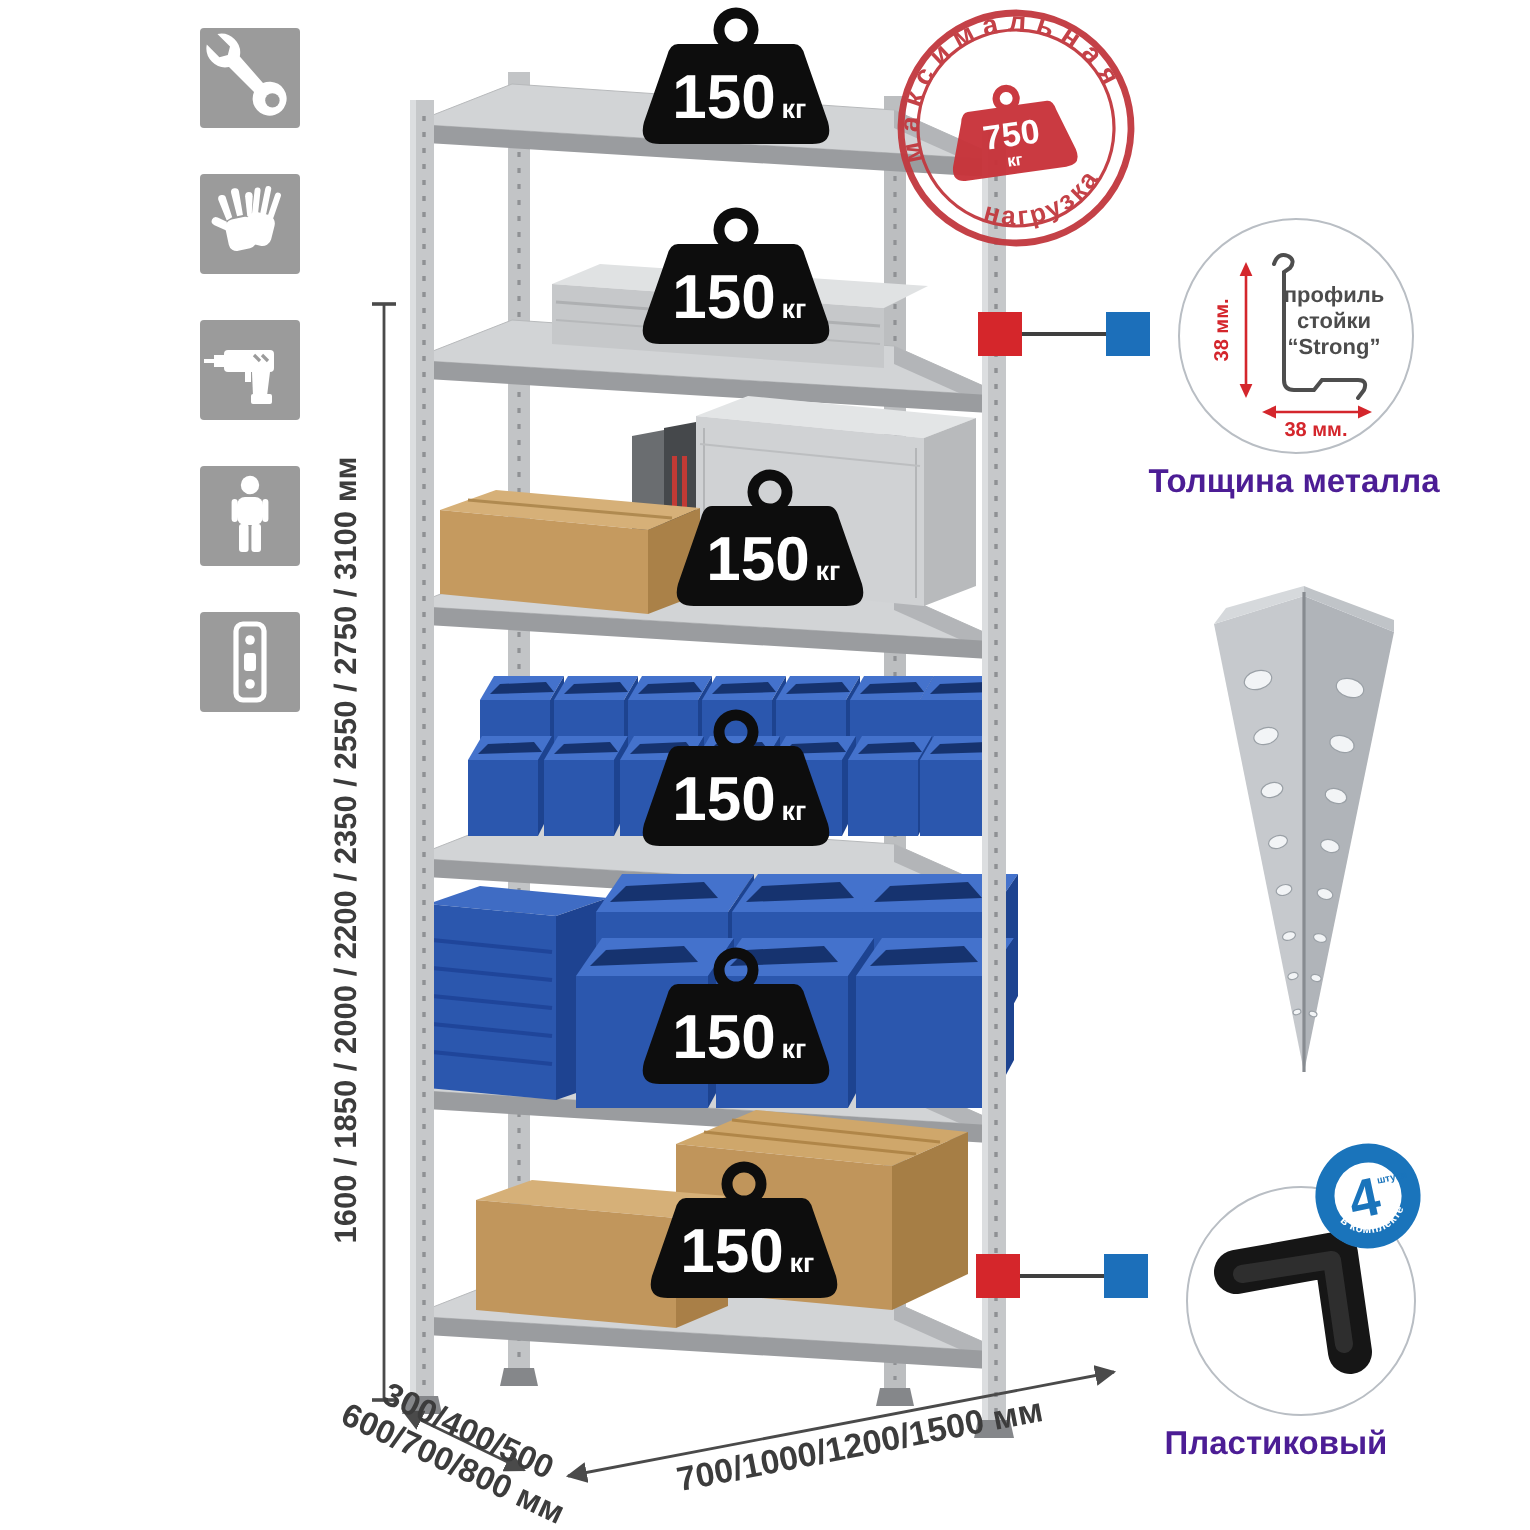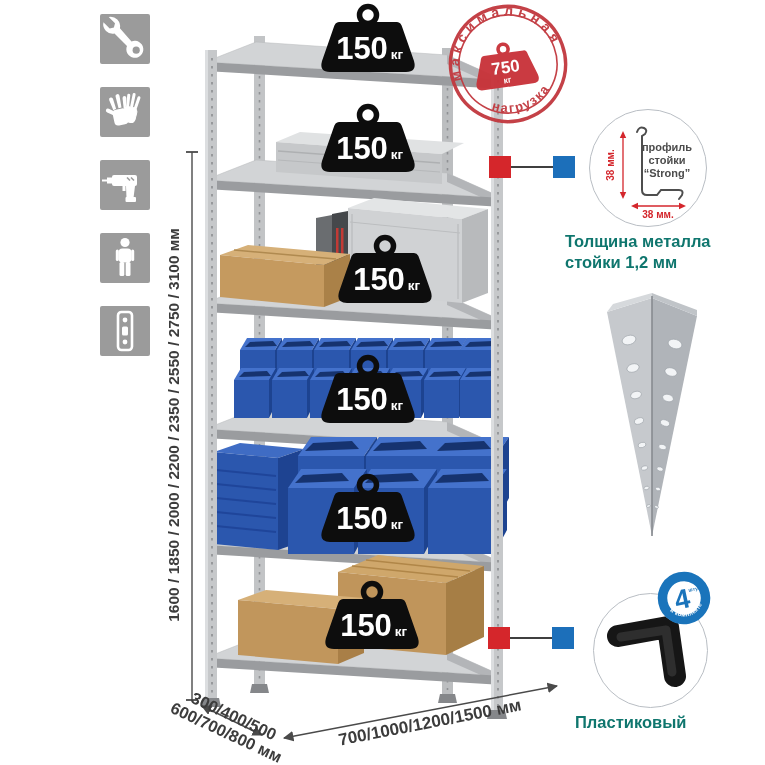--- a/index.html
+++ b/index.html
@@ -9,24 +9,24 @@
   #scene{position:absolute;left:0;top:0;z-index:1;}
   .tile{position:absolute;left:100px;width:50px;height:50px;background:#9b9b9b;border-radius:2px;z-index:2;}
   .tile svg{width:50px;height:50px;}
   .dimtext{position:absolute;z-index:2;color:#3c3c3c;font-weight:700;text-align:center;white-space:nowrap;}
   #height-label{left:-106px;top:416px;width:560px;font-size:15.5px;transform:rotate(-90deg);}
   #depth-label{left:150px;top:706px;width:160px;font-size:16.5px;line-height:1.12;transform:rotate(25deg);}
   #width-label{left:302px;top:713px;width:256px;font-size:17px;transform:rotate(-11deg);}
   .detail-circle{position:absolute;background:#fff;border:1.5px solid #b9bec4;border-radius:50%;z-index:2;}
   #profile-circle{left:589px;top:109px;width:116px;height:116px;}
   #foot-circle{left:593px;top:593px;width:113px;height:113px;}
-  .caption{position:absolute;z-index:2;width:164px;color:#0f766e;
+  .caption{position:absolute;z-index:2;width:164px;text-align:center;color:#4c1d95;
            font-weight:700;font-size:16.5px;line-height:1.28;}
   #profile-caption{left:565px;top:231px;}
-  #foot-caption{left:575px;top:712px;}
+  #foot-caption{left:556px;top:712px;}
   #post-figure{position:absolute;left:597px;top:292px;z-index:2;}
   #foot-badge{position:absolute;left:656px;top:570px;z-index:3;}
   
   text{font-family:"Liberation Sans","DejaVu Sans",sans-serif;}
   .bval{font-size:31px;font-weight:700;fill:#ffffff;text-anchor:middle;}
   .bunit{font-size:13.5px;font-weight:700;fill:#ffffff;text-anchor:middle;}
   .stamp-arc{font-size:14px;font-weight:700;fill:#c23a40;letter-spacing:4.2px;}
   .stamp-arc2{font-size:13px;font-weight:700;fill:#c23a40;letter-spacing:1.5px;}
   .stamp-val{font-size:17px;font-weight:700;fill:#fff;text-anchor:middle;}
   .stamp-unit{font-size:8.5px;font-weight:700;fill:#fff;text-anchor:middle;}
@@ -345,21 +345,20 @@
         <path d="M96,96 l-7,-3.2 v6.4 z" fill="#d4262c"></path>
         <text class="prof-dim" x="68" y="108">38 мм.</text>
       </g>
       <text class="prof-label" x="77" y="41">профиль</text>
       <text class="prof-label" x="77" y="54">стойки</text>
       <text class="prof-label" x="77" y="67">“Strong”</text>
     </svg>
   </div>
   <div id="profile-caption" class="caption">
     <div>Толщина металла</div>
-    <div>стойки 1,2 мм</div>
   </div>
 
   <svg id="post-figure" width="112" height="256" viewBox="0 0 112 256">
     <path d="M10,20 L55,6 L55,244 Z" fill="#c6c9cd"></path>
     <path d="M55,6 L100,24 L55,244 Z" fill="#b0b4b9"></path>
     <path d="M10,20 L16,12 L55,1 L55,6 Z" fill="#d6d9dc"></path>
     <path d="M55,1 L60,3 L100,18 L100,24 L55,6 Z" fill="#c0c4c8"></path>
     <line x1="55" y1="4" x2="55" y2="244" stroke="#878b90" stroke-width="1.6"></line>
     <g fill="#f2f4f6" stroke="#9aa0a6" stroke-width="0.6">
       <ellipse cx="32" cy="48" rx="7" ry="4.6" transform="rotate(-16 32 48)"></ellipse>

